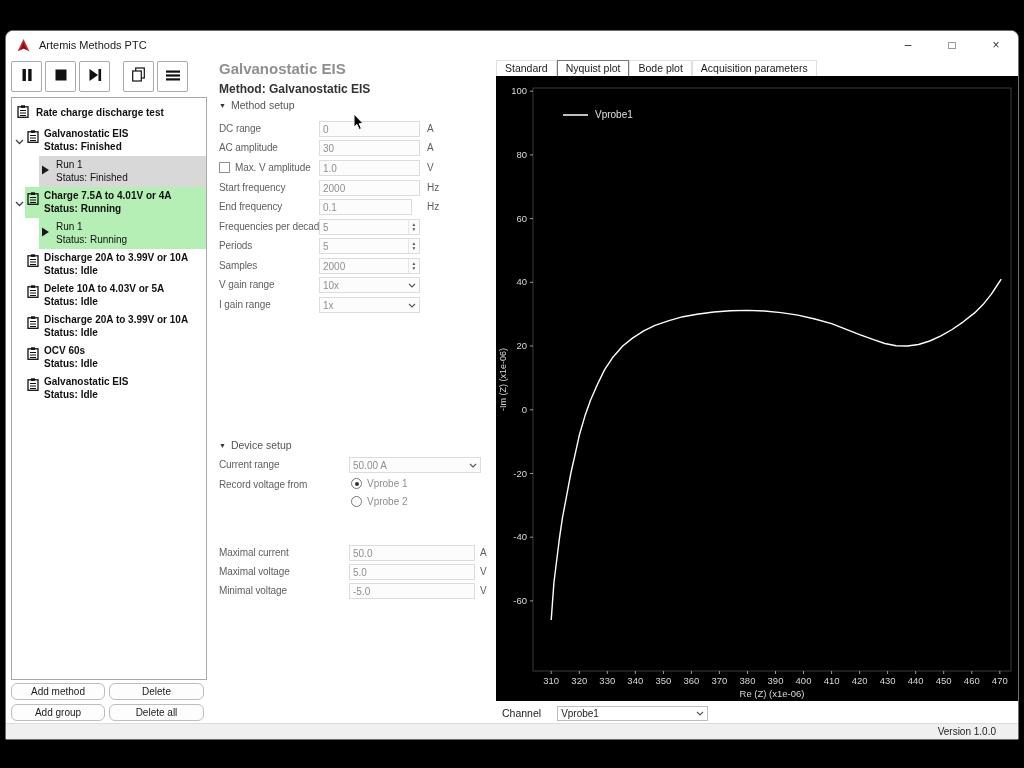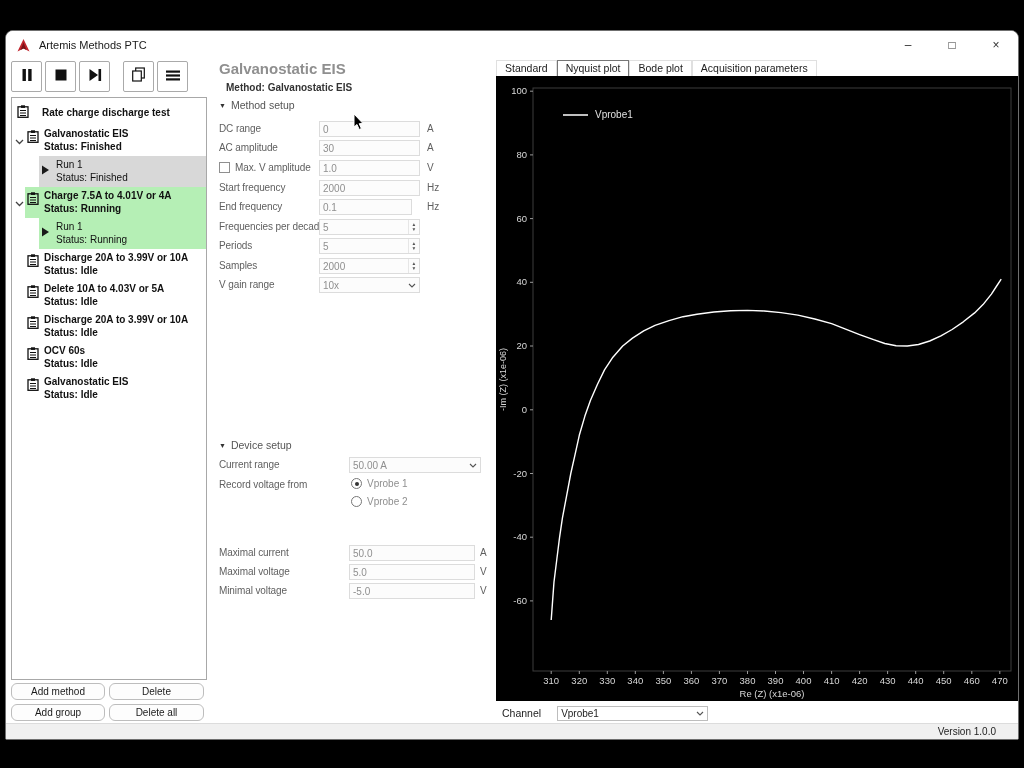--- a/index.html
+++ b/index.html
@@ -18,40 +18,40 @@
   
   .app-body { position:relative; flex:1; background:#fff; }
   
   .toolbar { position:absolute; left:5px; top:2px; display:flex; align-items:center; }
   .tbtn { width:31px; height:31px; border:1px solid #aaa; border-radius:2px; background:#fff;
           display:flex; align-items:center; justify-content:center; margin-right:3px; }
   .tbtn.gap { margin-left:10px; }
   
   .sidebar { position:absolute; left:5px; top:38px; width:196px; height:583px;
              border:1px solid #a8a8a8; background:#fff; overflow:hidden; }
-  .grow { display:flex; align-items:center; padding:4px 2px 3px 5px; gap:8px; }
+  .grow { display:flex; align-items:center; padding:4px 2px 3px 5px; gap:2px; }
   .glabel { font-size:10px; font-weight:bold; color:#111; }
   .srow { display:flex; }
   .chevcol { flex:0 0 13px; padding:6px 0 0 3px; }
   .indcol { flex:0 0 13px; }
   .indcol2 { flex:0 0 27px; }
   .scontent { flex:1; display:flex; padding:2px 2px 3px 2px; }
   .scontent.sel { background:#d8d8d8; }
   .scontent.green { background:#b5efb5; }
   .sicon { flex:0 0 17px; padding-top:2px; }
   .ricon { flex:0 0 15px; padding-top:3px; }
   .stext { line-height:12.5px; padding-top:1px; font-size:10px; color:#111; }
   .sbold .l1, .sbold .l2 { font-weight:bold; }
   
   .sbtn { position:absolute; height:17px; background:#fdfdfd; border:1px solid #bdbdbd;
           border-radius:6px; font-size:10px; color:#1a1a1a; text-align:center; line-height:15px; }
   
   .method-panel { position:absolute; left:208px; top:0; width:282px; height:100%; }
   .panel-title { position:absolute; left:5px; top:1px; font-size:15px; font-weight:bold; color:#8f8f8f; }
-  .panel-sub { position:absolute; left:12px; top:23px; font-size:10px; font-weight:bold; color:#333; }
+  .panel-sub { position:absolute; left:5px; top:23px; font-size:12px; font-weight:bold; color:#333; }
   .sec-hdr { position:absolute; left:5px; display:flex; align-items:center; gap:5px;
              font-size:10.5px; color:#555; }
   .tri { font-size:7px; color:#333; }
   .mrow { position:absolute; left:0; width:282px; height:17px; }
   .flabel { position:absolute; left:5px; top:2px; font-size:10px; color:#5f5f5f;
             letter-spacing:-0.1px; white-space:nowrap; }
   .flabel.after-cb { left:21px; }
   .finput { position:absolute; top:0; height:16px; border:1px solid #dcdcdc; background:#fcfcfc;
             color:#8f8f8f; font-size:10px; font-family:inherit; padding:0 3px; }
   .funit { position:absolute; left:213px; top:2px; font-size:10px; color:#5f5f5f; }
@@ -428,20 +428,31 @@
         <div class="selbox" style="left:105px;width:101px">
           <span class="selval">10x</span>
           <span class="selchev">
             <svg width="8" height="5" viewBox="0 0 8 5">
                 <polyline points="1,1 4,4 7,1" fill="none" stroke="#555" stroke-width="1.1"></polyline>
               </svg>
           </span>
         </div>
       </div>
 
+      <div class="mrow" style="top:238px">
+        <span class="flabel">I gain range</span>
+        <div class="selbox" style="left:105px;width:101px">
+          <span class="selval">1x</span>
+          <span class="selchev">
+            <svg width="8" height="5" viewBox="0 0 8 5">
+                <polyline points="1,1 4,4 7,1" fill="none" stroke="#555" stroke-width="1.1"></polyline>
+              </svg>
+          </span>
+        </div>
+      </div>
 
       <div class="sec-hdr" style="top:380px">
         <span class="tri">▼</span>
         <span>Device setup</span>
       </div>
 
       <div class="mrow" style="top:398px">
         <span class="flabel">Current range</span>
         <div class="selbox" style="left:135px;width:132px">
           <span class="selval">50.00 A</span>

